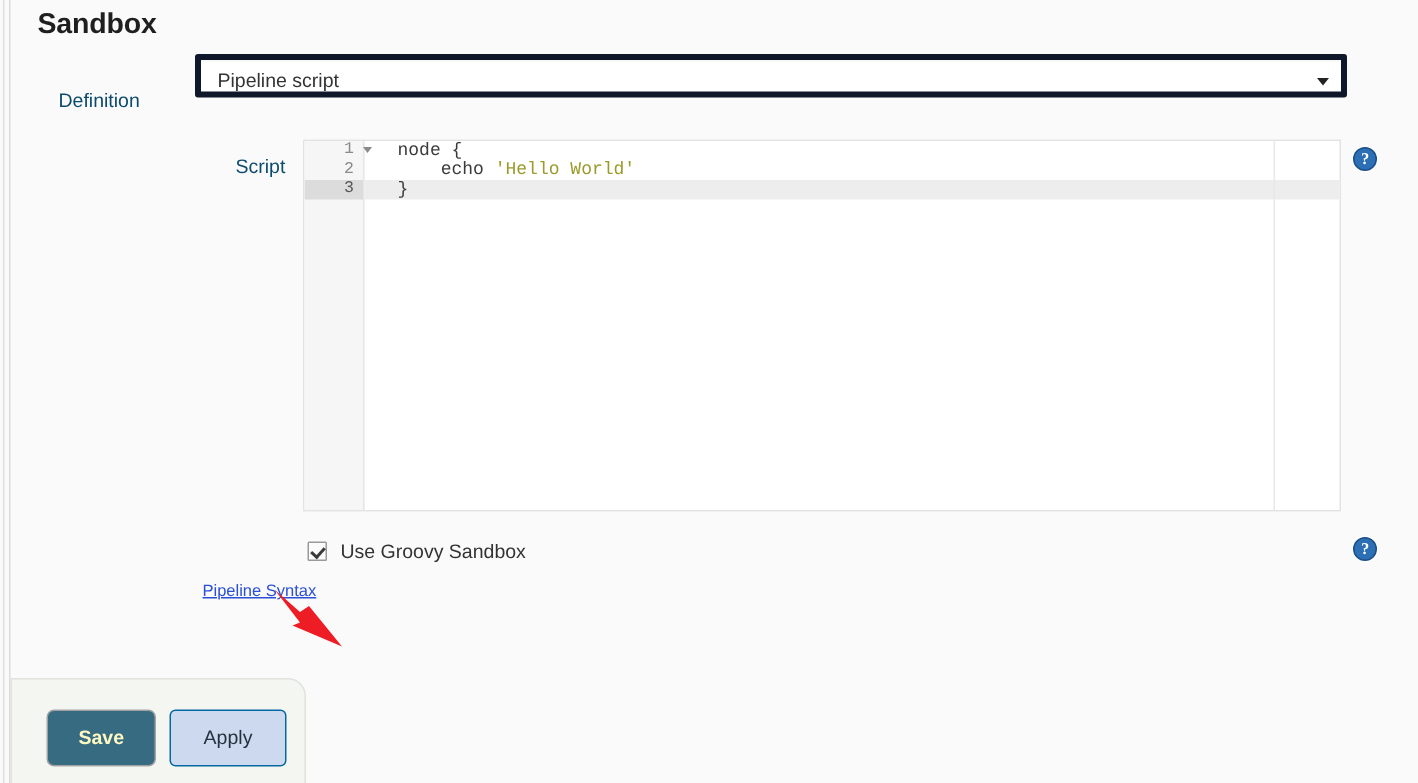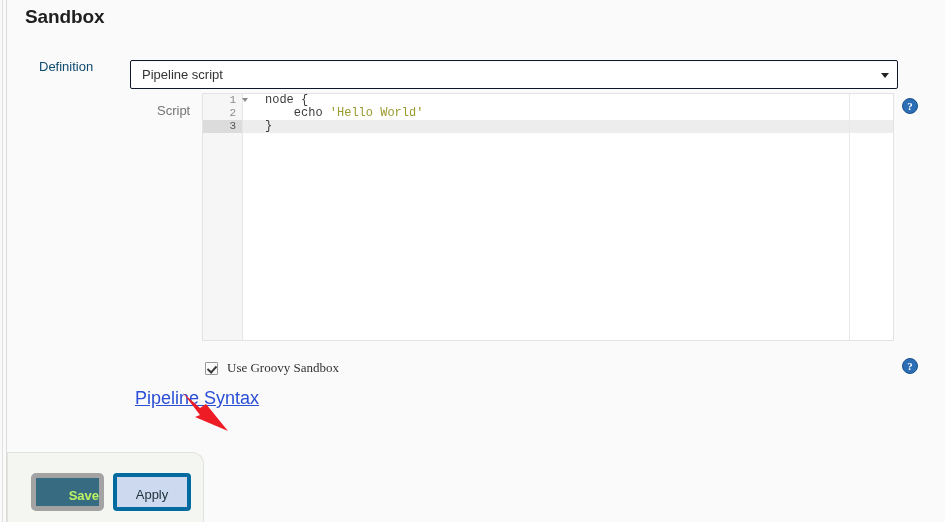--- a/index.html
+++ b/index.html
@@ -42,26 +42,26 @@
   .definition-label {
     position: absolute;
     left: 39px;
     top: 59px;
     font-size: 13px;
     color: #0c4a6e;
   }
   .definition-select {
     position: absolute;
     left: 130px;
-    top: 60px;
+    top: 36px;
     width: 768px;
     height: 29px;
     box-sizing: border-box;
     background: #ffffff;
-    border: 1px solid #0f172a;
+    border: 4px solid #0f172a;
     border-radius: 2px;
     box-shadow: 0 1px 1px rgba(0,0,0,0.04) inset;
   }
   .definition-select .sel-text {
     position: absolute;
     left: 11px;
     top: 6px;
     font-size: 13px;
     color: #333;
   }
@@ -74,21 +74,21 @@
     border-right: 4px solid transparent;
     border-top: 5px solid #222;
   }
 
   
   .script-label {
     position: absolute;
     left: 157px;
     top: 103px;
     font-size: 13px;
-    color: #737373;
+    color: #0c4a6e;
     text-align: center;
   }
   .editor {
     position: absolute;
     left: 202px;
     top: 93px;
     width: 692px;
     height: 248px;
     box-sizing: border-box;
     background: #ffffff;
@@ -208,29 +208,28 @@
     width: 4px;
     height: 7px;
     border: solid #3a3a3a;
     border-width: 0 2px 2px 0;
     transform: rotate(42deg);
   }
   .sandbox-label {
     margin-left: 9px;
     font-size: 13px;
     color: #333;
-    font-family: Liberation Serif, serif;
   }
 
   
   .syntax-link {
     position: absolute;
     left: 135px;
     top: 388px;
-    font-size: 18px;
+    font-size: 11px;
     color: #2a4fd6;
     text-decoration: underline;
     cursor: pointer;
   }
   .arrow-annotation {
     position: absolute;
     left: 178px;
     top: 390px;
     width: 60px;
     height: 42px;
@@ -257,34 +256,33 @@
     text-align: center;
     cursor: pointer;
   }
   .btn-save {
     left: 23px;
     top: 20px;
     width: 73px;
     height: 38px;
     line-height: 36px;
     background: #366b81;
-    border: 5px solid #a3a3a3;
+    border: 1px solid #a3a3a3;
     border-radius: 5px;
-    color: #bef264;
+    color: #fef9c3;
     font-weight: bold;
-    text-align: right;
   }
   .btn-apply {
     left: 105px;
     top: 20px;
     width: 78px;
     height: 38px;
     line-height: 36px;
     background: #ccd9ee;
-    border: 4px solid #0369a1;
+    border: 1px solid #0369a1;
     border-radius: 4px;
     color: #22333f;
   }
 </style>
 </head>
 <body>
 
 <div class="page-edge-a"></div>
 <div class="page-edge-b"></div>
 

